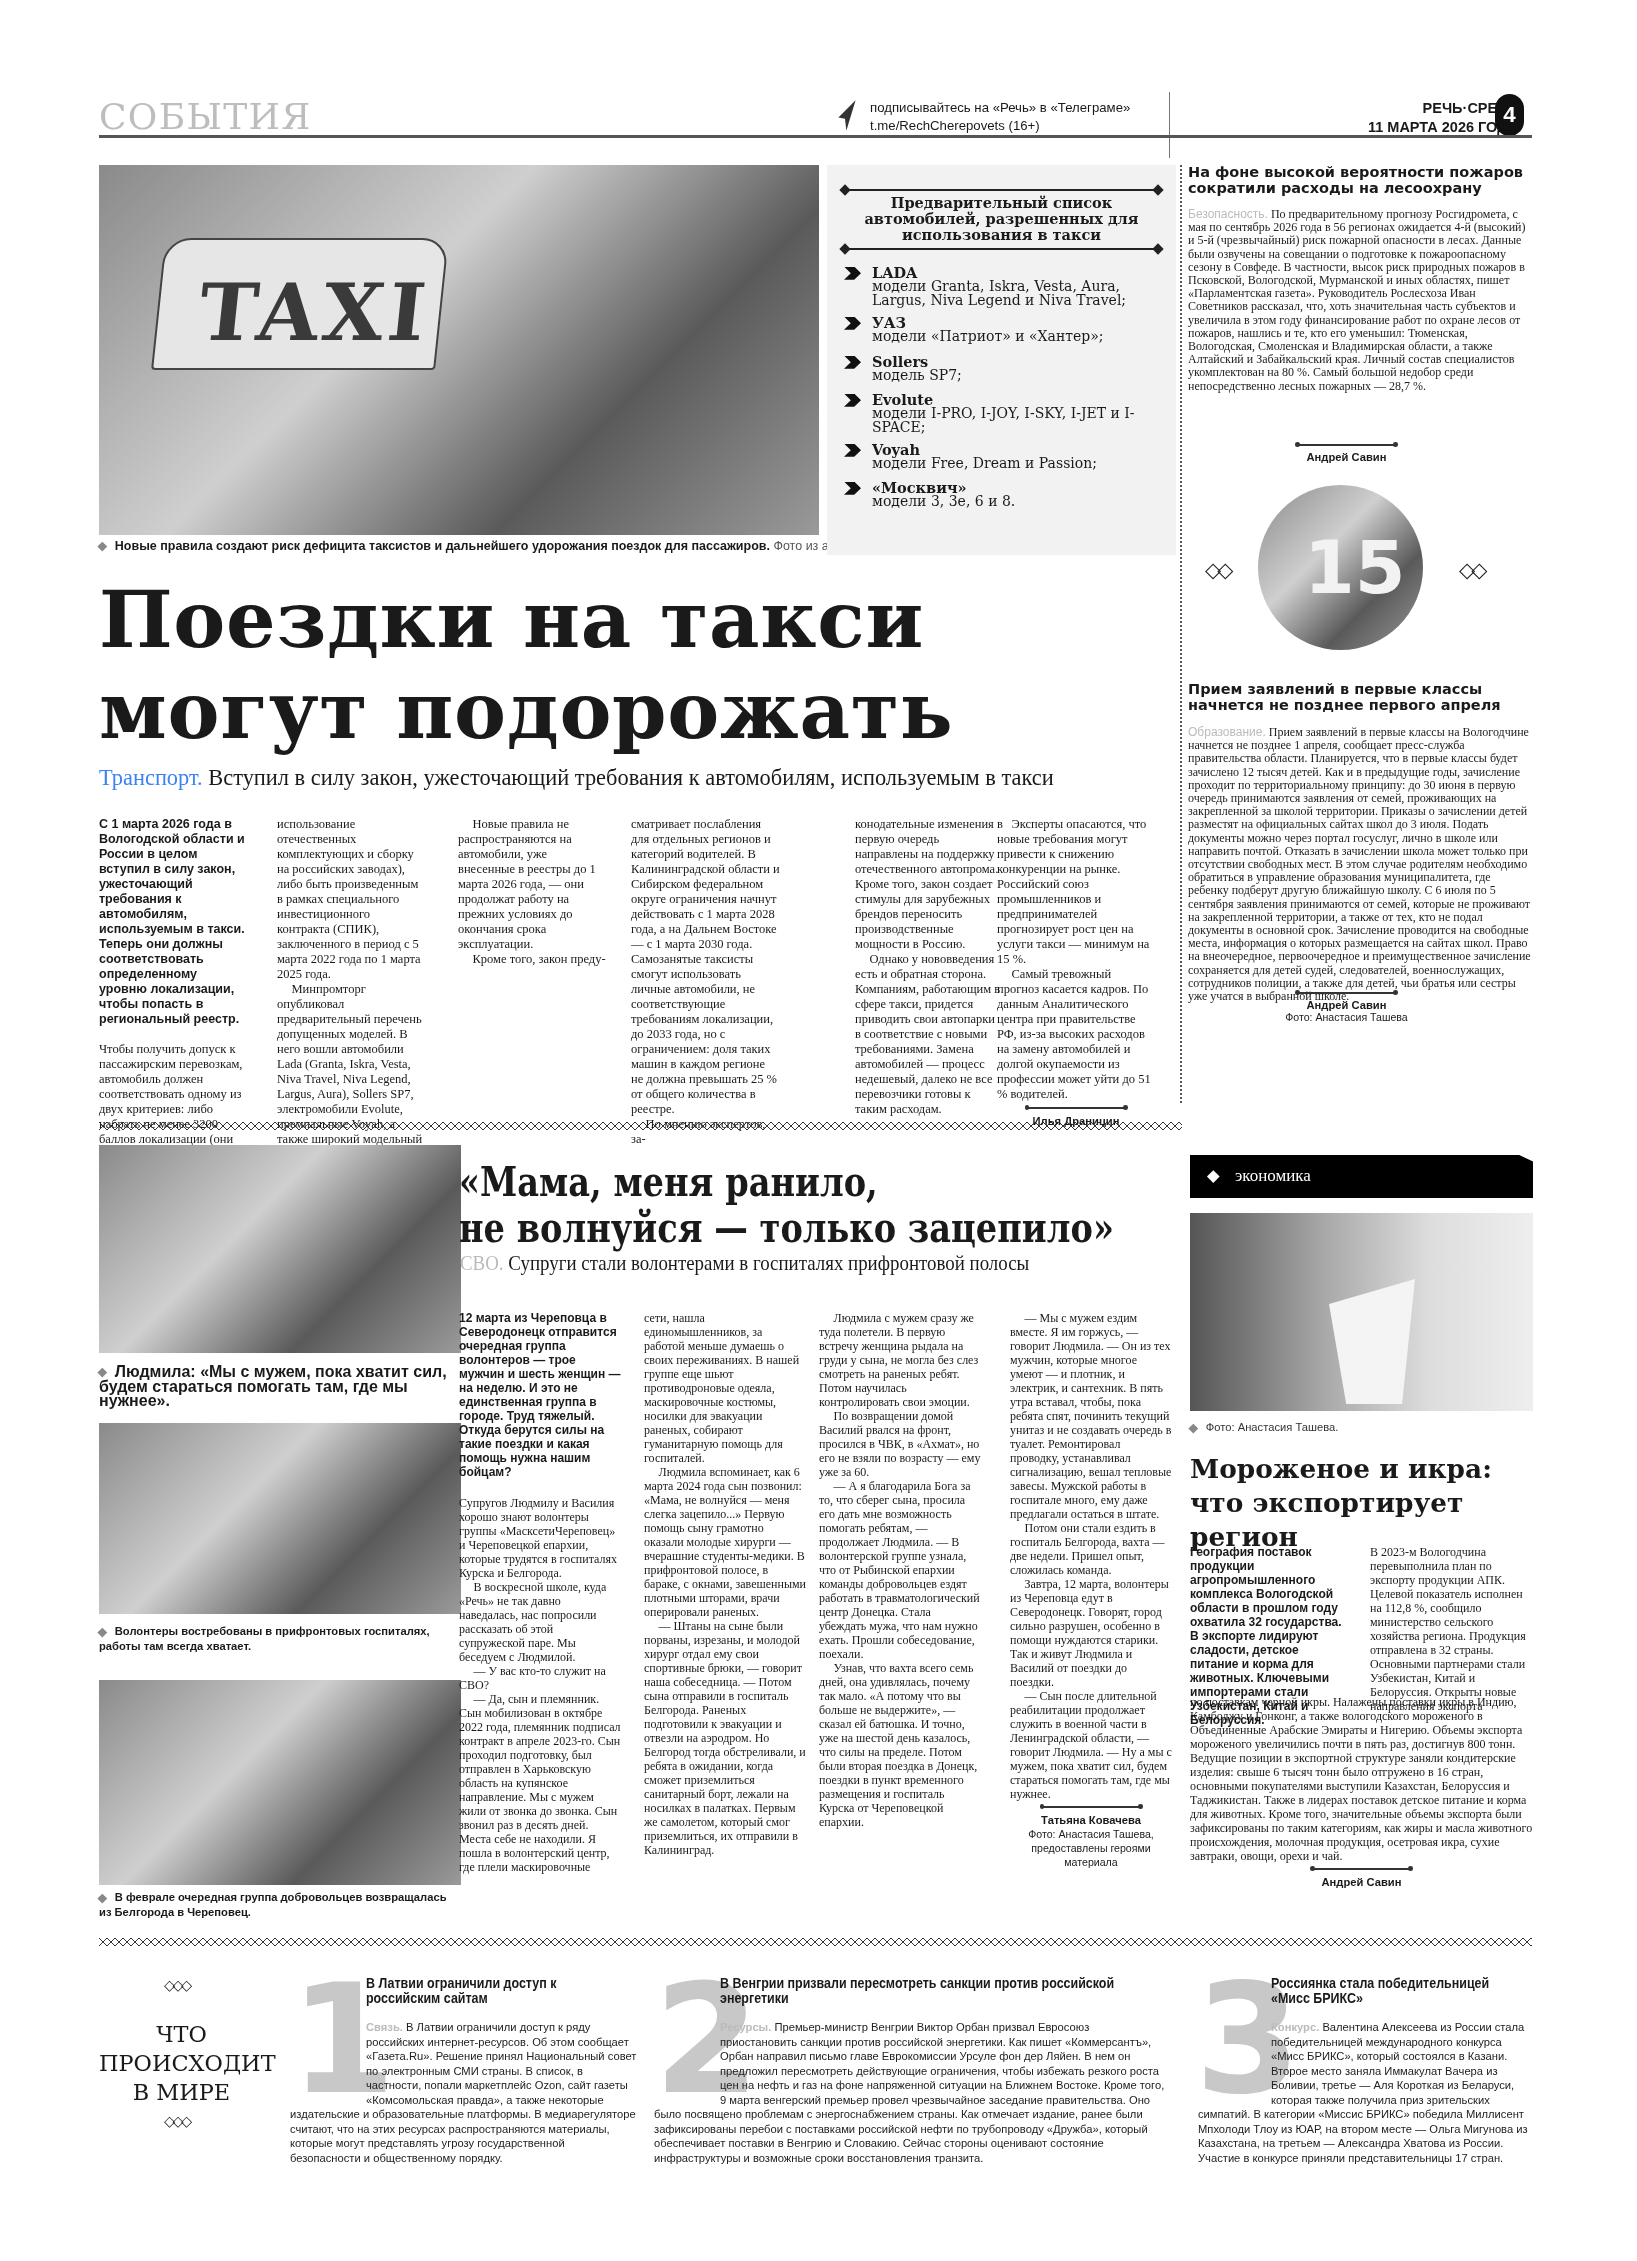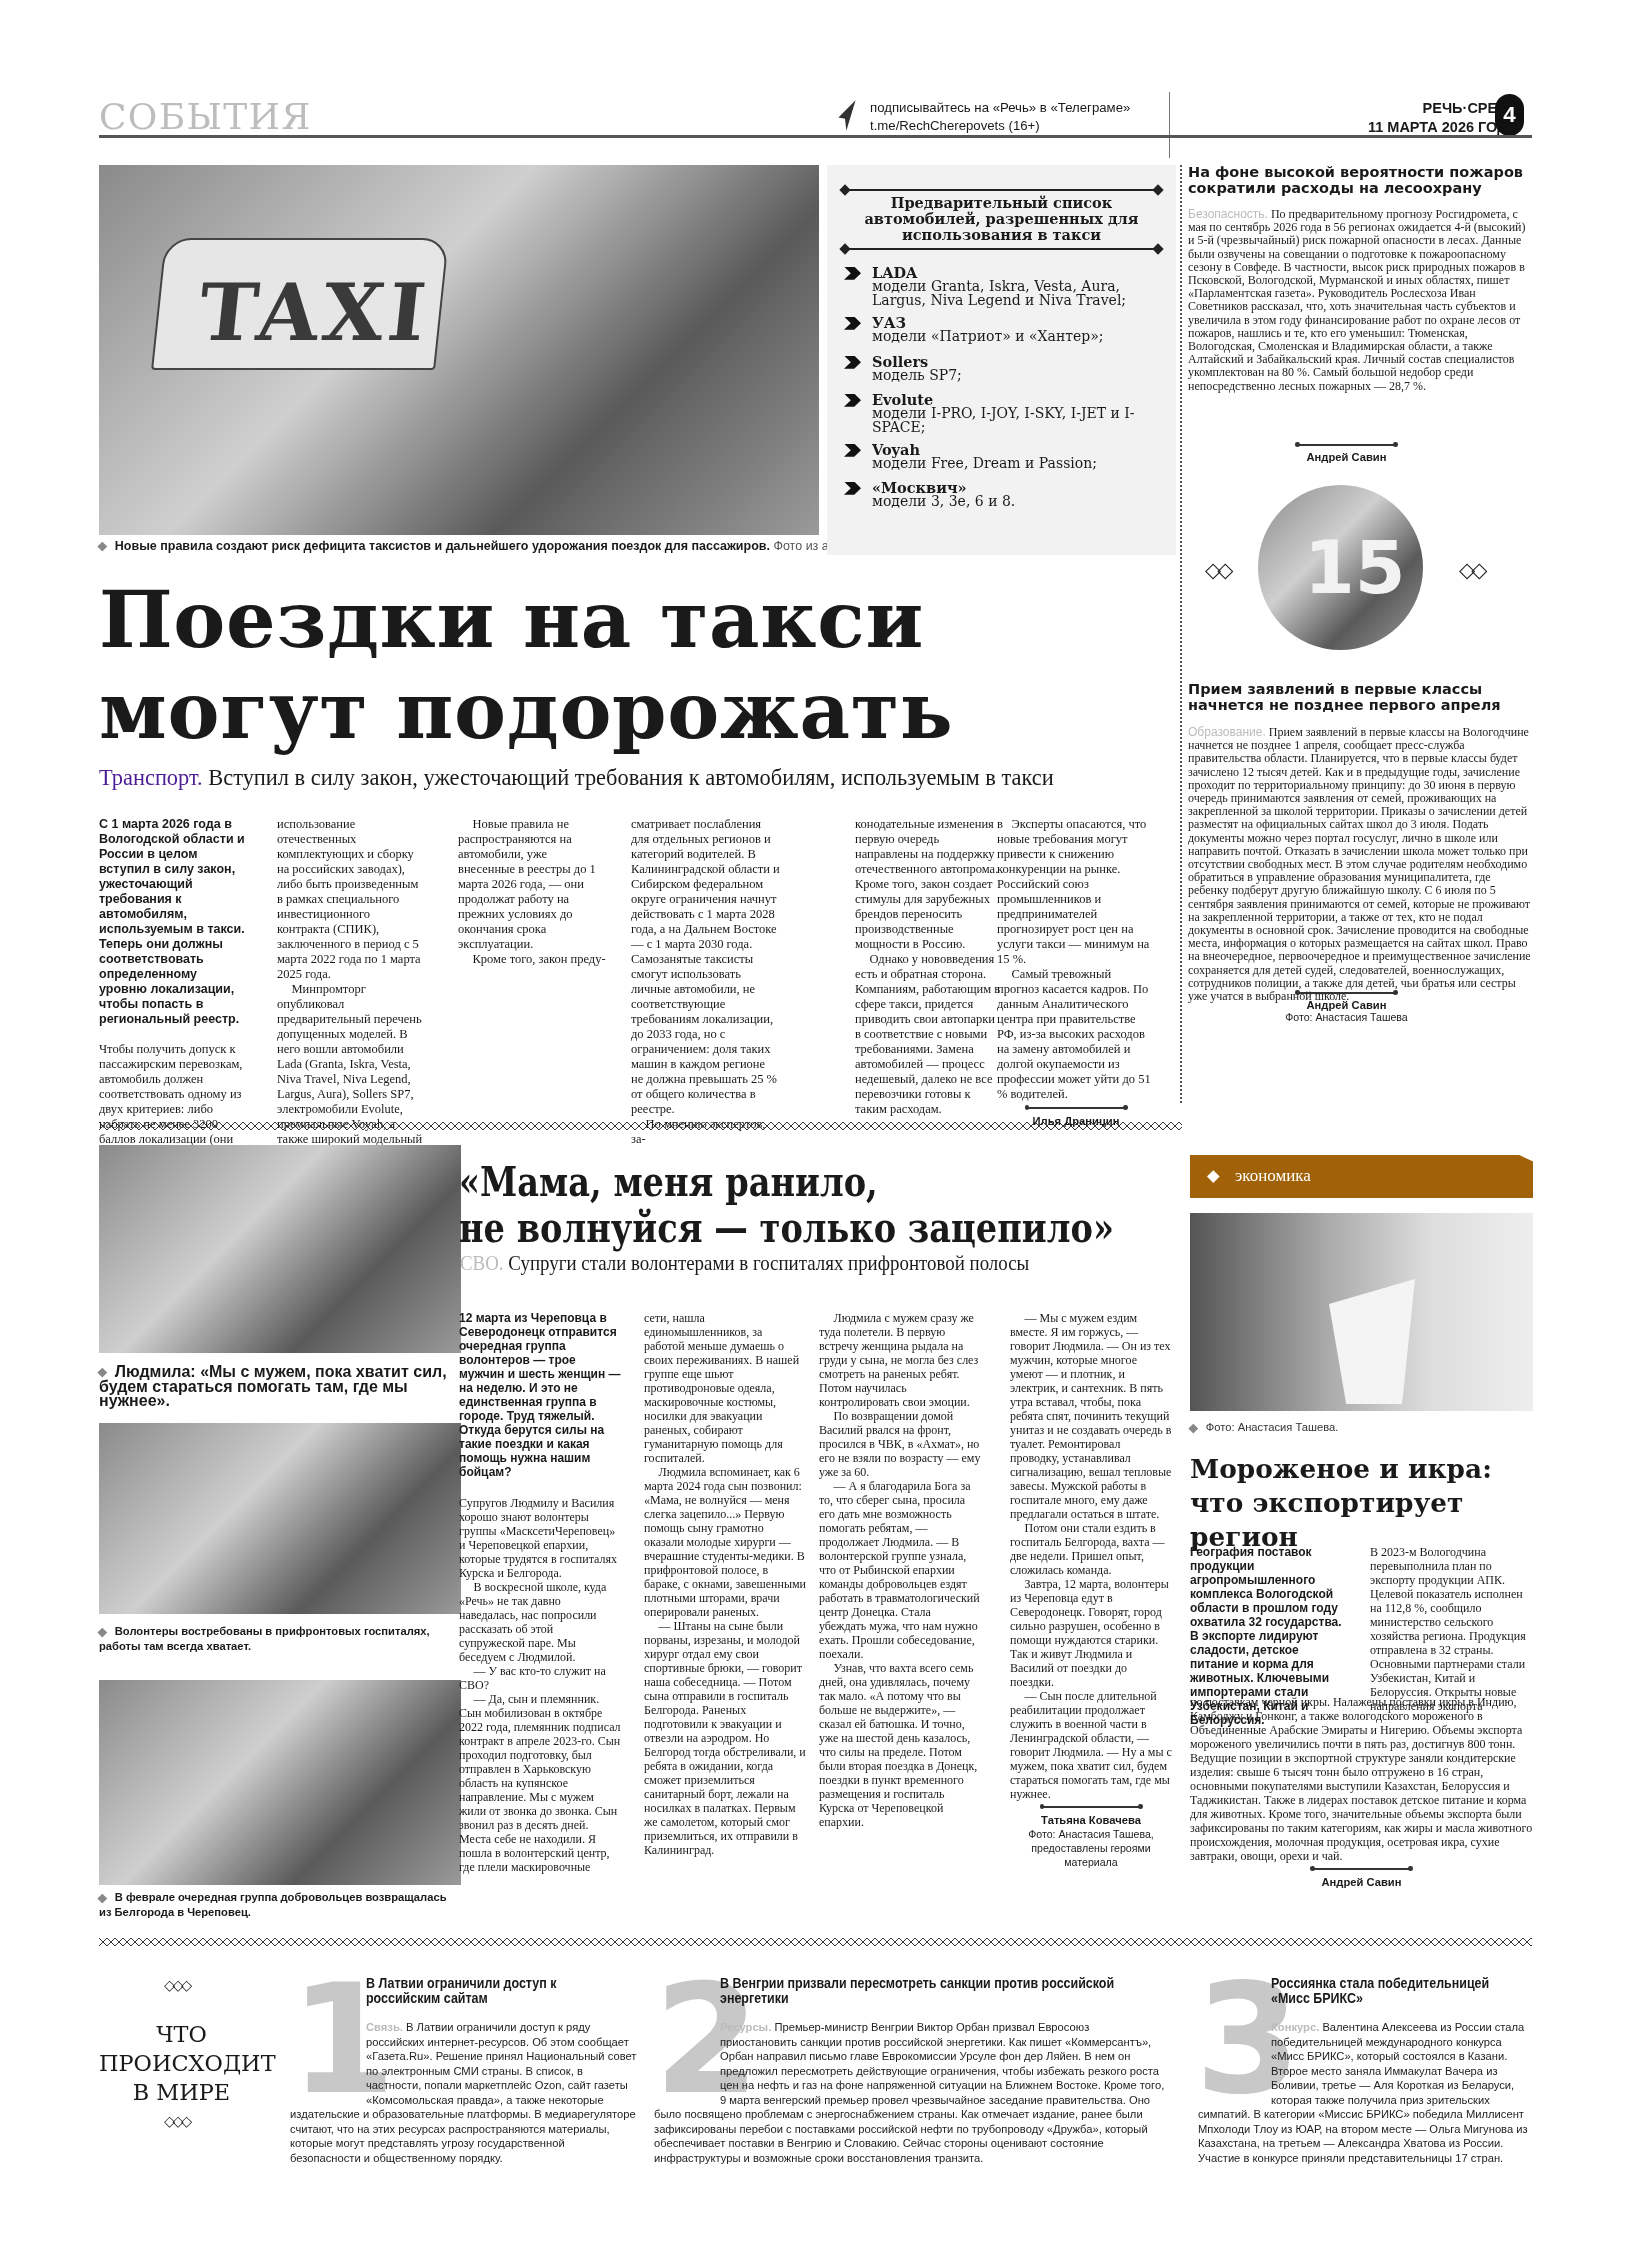--- a/index.html
+++ b/index.html
@@ -35,21 +35,21 @@
   .box-rule::before { left: -2.6px; } .box-rule::after { right: -2.6px; }
   #list-title { position: absolute; left: 26.4px; right: 26.4px; top: 30px; text-align: center; font-family: "DejaVu Serif", serif; font-weight: bold; font-size: 14.5px; line-height: 16px; }
   .brand-item { position: absolute; left: 17px; right: 6.6px; }
   .brand-item .chev { position: absolute; left: 0; top: 2.6px; width: 17px; height: 13.2px; background: #111; clip-path: polygon(0 0, 60% 0, 100% 50%, 60% 100%, 0 100%, 40% 50%); }
   .brand-item .bname { position: absolute; left: 28px; top: 0; font-family: "DejaVu Serif", serif; font-weight: bold; font-size: 14.5px; }
   .brand-item .bmodels { position: absolute; left: 28px; top: 15px; font-family: "DejaVu Serif", serif; font-size: 14px; line-height: 14px; width: 290px; }
 
   
   #main-headline { left: 99px; top: 574px; font-family: "DejaVu Serif", serif; font-weight: bold; font-size: 78px; line-height: 91px; letter-spacing: 0.7px; width: 1083px; }
   #main-lead { left: 99px; top: 765px; font-size: 22.4px; font-family: "Liberation Serif", serif; }
-  #main-lead .kicker { color: #4c1d95; }
+  #main-lead .kicker { color: #3b82f6; }
 
   .col { position: absolute; font-size: 12.5px; line-height: 15px; text-align: left; hyphens: auto; }
   .col p { text-indent: 14.5px; }
   .col p.noindent { text-indent: 0; }
   .intro { font-family: "Liberation Sans", sans-serif; font-weight: bold; font-size: 12.5px; line-height: 15px; }
   .byline { text-align: center; font-family: "Liberation Sans", sans-serif; font-weight: bold; font-size: 11.2px; }
   .credit-small { text-align: center; font-family: "Liberation Sans", sans-serif; font-size: 10.6px; }
   .byrule { height: 1.3px; background: #333; margin: 5.3px auto 5.3px; width: 99px; position: relative; }
   .byrule::before, .byrule::after { content:""; position:absolute; top:-2px; width:4.6px; height:4.6px; background:#333; border-radius:50%; }
   .byrule::before { left:-2px; } .byrule::after { right:-2px; }
@@ -76,21 +76,21 @@
   #svo-cap2 { left: 99px; top: 1624px; width: 362px; font-size: 11.2px; font-weight: bold; font-family: "Liberation Sans", sans-serif; line-height: 14.5px; }
   #svo-photo3 { left: 99px; top: 1680px; width: 362px; height: 205px; }
   #svo-cap3 { left: 99px; top: 1890px; width: 362px; font-size: 11.2px; font-weight: bold; font-family: "Liberation Sans", sans-serif; line-height: 14.5px; }
   .cap-diamond { display:inline-block; width:6.6px; height:6.6px; background:#888; transform: rotate(45deg); margin-right: 9.2px; vertical-align: middle; }
 
   #svo-headline { left: 459px; top: 1159px; font-family: "DejaVu Serif", serif; font-size: 41px; line-height: 46px; font-weight: bold; transform: scaleX(.82); transform-origin: left top; width: 858px; }
   #svo-lead { left: 460px; top: 1251px; font-size: 21px; transform: scaleX(.9); transform-origin: left top; white-space: nowrap; }
   #svo-lead .kicker { color: #bbb; }
 
   
-  #econ-tag { left: 1190px; top: 1155px; width: 343px; height: 43px; background: #a16207; color: #fff; font-size: 17px; padding: 10.6px 0 0 45px; clip-path: polygon(0 0, 96% 0, 100% 15%, 100% 100%, 0 100%); }
+  #econ-tag { left: 1190px; top: 1155px; width: 343px; height: 43px; background: #000000; color: #fff; font-size: 17px; padding: 10.6px 0 0 45px; clip-path: polygon(0 0, 96% 0, 100% 15%, 100% 100%, 0 100%); }
   #econ-tag .dia { position: absolute; left: 18.5px; top: 17px; width: 8.6px; height: 8.6px; background: #fff; transform: rotate(45deg); }
   #econ-photo { left: 1190px; top: 1213px; width: 343px; height: 198px; background: linear-gradient(90deg, #555 0%, #aaa 40%, #ddd 70%, #eee 100%); }
   #econ-photo .cone { position: absolute; left: 139px; top: 66px; width: 86px; height: 125px; background: #f4f4f4; clip-path: polygon(0 20%, 100% 0, 85% 100%, 20% 100%); }
   #econ-cap { left: 1190px; top: 1421px; font-family: "Liberation Sans", sans-serif; font-size: 11.2px; color: #333; }
   #econ-headline { left: 1190px; top: 1452px; font-family: "DejaVu Serif", serif; font-weight: bold; font-size: 26.4px; line-height: 34px; width: 343px; }
 
   
   #world-title { left: 99px; top: 2020px; width: 165px; text-align: center; font-family: "DejaVu Serif", serif; font-size: 22.4px; line-height: 29px; }
   .world-dia { position: absolute; left: 164px; font-size: 14.5px; letter-spacing: -2.6px; }
   .big-num { position: absolute; font-family: "DejaVu Sans", sans-serif; font-weight: bold; color: #c8c8c8; font-size: 152px; line-height: 132px; }

